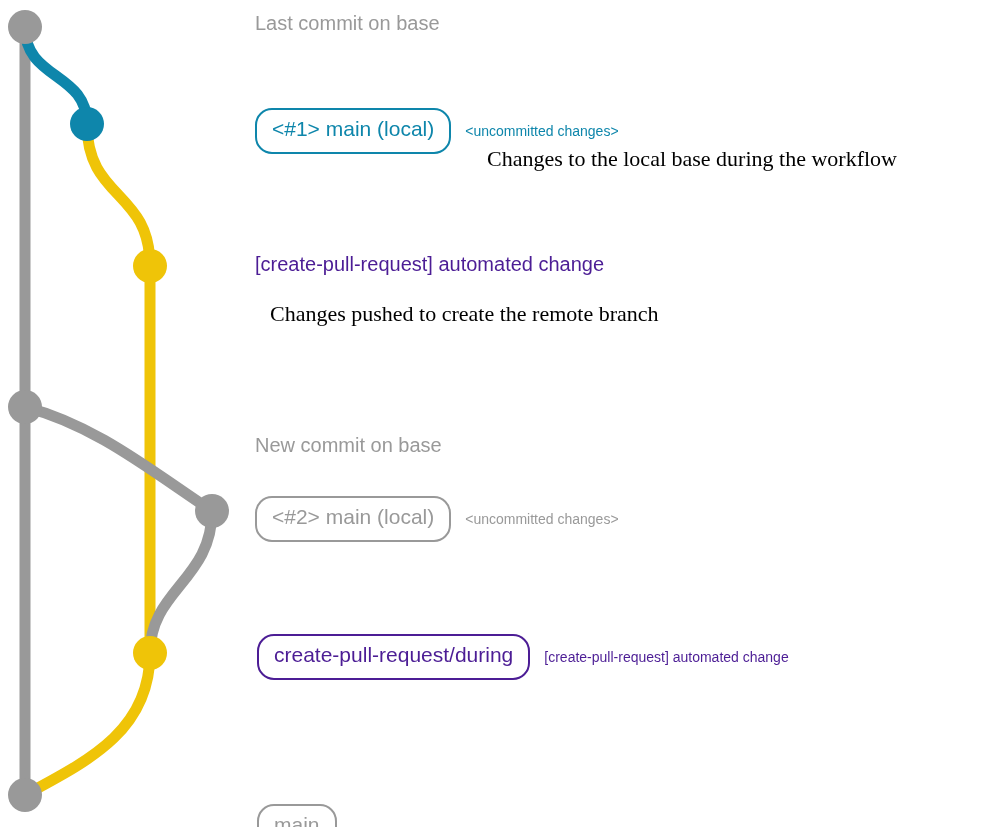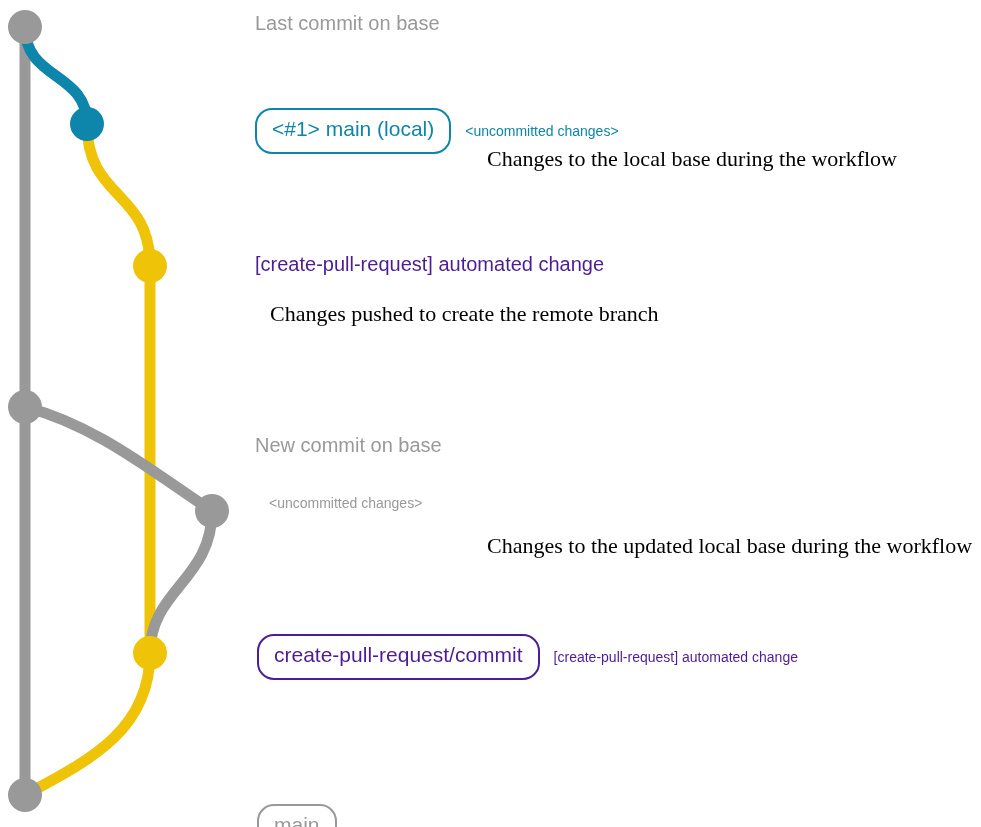--- a/index.html
+++ b/index.html
@@ -108,26 +108,26 @@
   <div class="row" style="left:255px; top:254px;">
     <span class="headline c-amber">[create-pull-request] automated change</span>
   </div>
   <div class="caption" style="left:270px; top:291px;margin-top:12px;">Changes pushed to create the remote branch</div>
 
   <div class="row" style="left:255px; top:398px;margin-top:37px;">
     <span class="headline c-gray">New commit on base</span>
   </div>
 
   <div class="row" style="left:255px; top:496px;">
+    <span class="badge c-gray">&lt;#2&gt; main (local)</span>
     <span class="msg c-gray">&lt;uncommitted changes&gt;</span>
   </div>
-  <div class="caption" style="left:487px; top:535px;">Changes to the updated local base during the workflow</div>
 
   <div class="row" style="left:257px; top:634px;">
-    <span class="badge c-amber">create-pull-request/commit</span>
+    <span class="badge c-amber">create-pull-request/during</span>
     <span class="msg c-amber">[create-pull-request] automated change</span>
   </div>
 
   <div class="row" style="left:257px; top:804px;">
     <span class="badge c-gray">main</span>
   </div>
 
 </div>
 
 </body></html>

